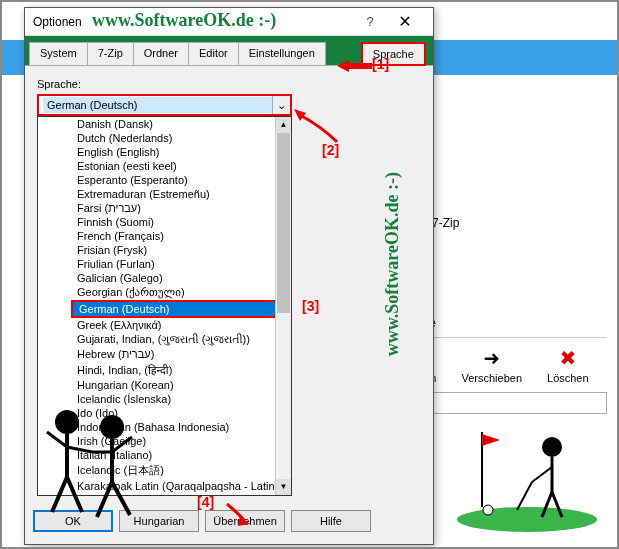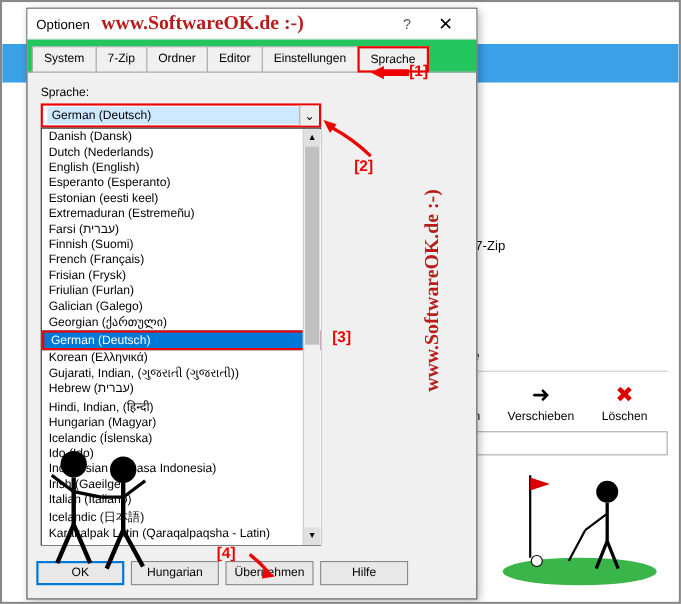--- a/index.html
+++ b/index.html
@@ -16,45 +16,45 @@
     .bg-path { position: absolute; top: 390px; left: 410px; right: 10px; height: 22px; border: 1px solid #aaa; background: #fff; }
     .bg-7zip { position: absolute; top: 214px; left: 430px; font-size: 12px; }
     
     
     .dialog { position: absolute; top: 5px; left: 22px; width: 410px; height: 538px; background: #f0f0f0; border: 1px solid #555; box-shadow: 2px 2px 8px rgba(0,0,0,0.3); }
     .dlg-title { height: 28px; background: #fff; border-bottom: 1px solid #ddd; display: flex; align-items: center; padding: 0 8px; font-size: 12px; }
     .dlg-title-text { flex: 1; }
     .dlg-help { width: 30px; text-align: center; font-size: 13px; color: #555; }
     .dlg-close { width: 40px; text-align: center; font-size: 16px; }
     
-    .tabs { display: flex; padding: 6px 4px 0 4px; background: #22c55e; font-size: 11px; }
+    .tabs { display: flex; padding: 6px 4px 0 4px; background: #15803d; font-size: 11px; }
     .tab { padding: 4px 10px; border: 1px solid #aaa; background: #f0f0f0; margin-right: -1px; cursor: pointer; }
-    .tab.active { background: #f0f0f0; border-bottom: 1px solid #f0f0f0; position: relative; }
+    .tab.active { background: #f0f0f0; border-bottom: 1px solid #f0f0f0; position: relative; margin-left: 36px; }
     .tab.highlighted { border: 2px solid #e00; }
     
     .tab-content { padding: 12px 12px 6px 12px; border-top: 1px solid #aaa; margin-top: -1px; }
     .label { font-size: 11px; margin-bottom: 4px; }
     
     .combo { width: 255px; height: 22px; border: 2px solid #e00; background: #fff; display: flex; align-items: center; font-size: 11px; padding-left: 4px; position: relative; }
     .combo-selected { flex: 1; background: #cde8ff; padding: 2px 4px; }
     .combo-arrow { width: 18px; height: 100%; border-left: 1px solid #aaa; display: flex; align-items: center; justify-content: center; background: #eee; }
     
-    .dropdown { width: 255px; height: 380px; background: #fff; border: 1px solid #333; overflow-y: auto; font-size: 11px; position: relative; }
+    .dropdown { width: 255px; height: 380px; background: #fff; border: 1px solid #333; overflow-y: auto; font-size: 11px; position: relative; padding-left: 33px; }
     .dd-item { padding: 1px 6px; white-space: nowrap; }
     .dd-item.selected { background: #0078d7; color: #fff; border: 2px solid #e00; }
     
     .buttons { display: flex; gap: 6px; padding: 8px; }
     .btn { width: 80px; height: 22px; font-size: 11px; border: 1px solid #888; background: #e8e8e8; cursor: pointer; }
     .btn.default { border: 2px solid #0078d7; }
     
     
     .anno { position: absolute; color: #e00; font-weight: bold; font-size: 14px; font-family: Arial; }
     
     
-    .watermark { position: absolute; color: #b91c1c; font-family: "Comic Sans MS", cursive; font-size: 18px; font-weight: bold; }
+    .watermark { position: absolute; color: #15803d; font-family: "Comic Sans MS", cursive; font-size: 18px; font-weight: bold; }
     .watermark.vert { writing-mode: vertical-rl; transform: rotate(180deg); }
     
     
     .stick-figures { position: absolute; bottom: 20px; left: 30px; width: 120px; height: 130px; }
     .golfer { position: absolute; bottom: 15px; right: 25px; width: 130px; height: 110px; }
     .grass { position: absolute; bottom: 15px; right: 20px; width: 140px; height: 25px; background: #3ab54a; border-radius: 50%; }
     
     .scrollbar { position: absolute; right: 0; top: 0; bottom: 0; width: 16px; background: #f0f0f0; border-left: 1px solid #ccc; }
     .scrollbar-thumb { position: absolute; left: 1px; right: 1px; top: 16px; height: 180px; background: #c0c0c0; }
     .scrollbar-btn { position: absolute; left: 0; right: 0; height: 16px; background: #e0e0e0; text-align: center; font-size: 8px; line-height: 16px; }
@@ -118,36 +118,36 @@
     <div class="label">Sprache:</div>
     <div class="combo">
       <div class="combo-selected">German (Deutsch)</div>
       <div class="combo-arrow">⌄</div>
     </div>
 
     <div class="dropdown" id="dropdown-list">
       <div class="dd-item">Danish (Dansk)</div>
         <div class="dd-item">Dutch (Nederlands)</div>
         <div class="dd-item">English (English)</div>
+        <div class="dd-item">Estonian (eesti keel)</div>
         <div class="dd-item">Esperanto (Esperanto)</div>
-        <div class="dd-item">Estonian (eesti keel)</div>
         <div class="dd-item">Extremaduran (Estremeñu)</div>
         <div class="dd-item">Farsi (עברית)</div>
         <div class="dd-item">Finnish (Suomi)</div>
         <div class="dd-item">French (Français)</div>
         <div class="dd-item">Frisian (Frysk)</div>
         <div class="dd-item">Friulian (Furlan)</div>
         <div class="dd-item">Galician (Galego)</div>
         <div class="dd-item">Georgian (ქართული)</div>
         <div class="dd-item selected">German (Deutsch)</div>
-        <div class="dd-item">Korean (Ελληνικά)</div>
+        <div class="dd-item">Greek (Ελληνικά)</div>
         <div class="dd-item">Gujarati, Indian, (ગુજરાતી (ગુજરાતી))</div>
         <div class="dd-item">Hebrew (עברית)</div>
         <div class="dd-item">Hindi, Indian, (हिन्दी)</div>
-        <div class="dd-item">Hungarian (Magyar)</div>
+        <div class="dd-item">Hungarian (Korean)</div>
         <div class="dd-item">Icelandic (Íslenska)</div>
         <div class="dd-item">Ido (Ido)</div>
         <div class="dd-item">Indonesian (Bahasa Indonesia)</div>
         <div class="dd-item">Irish (Gaeilge)</div>
         <div class="dd-item">Italian (Italiano)</div>
         <div class="dd-item">Icelandic (日本語)</div>
         <div class="dd-item">Karakalpak Latin (Qaraqalpaqsha - Latin)</div>
         <div class="dd-item">Korean (한국어)</div>
         <div class="scrollbar">
         <div class="scrollbar-btn" style="top:0">▲</div>

